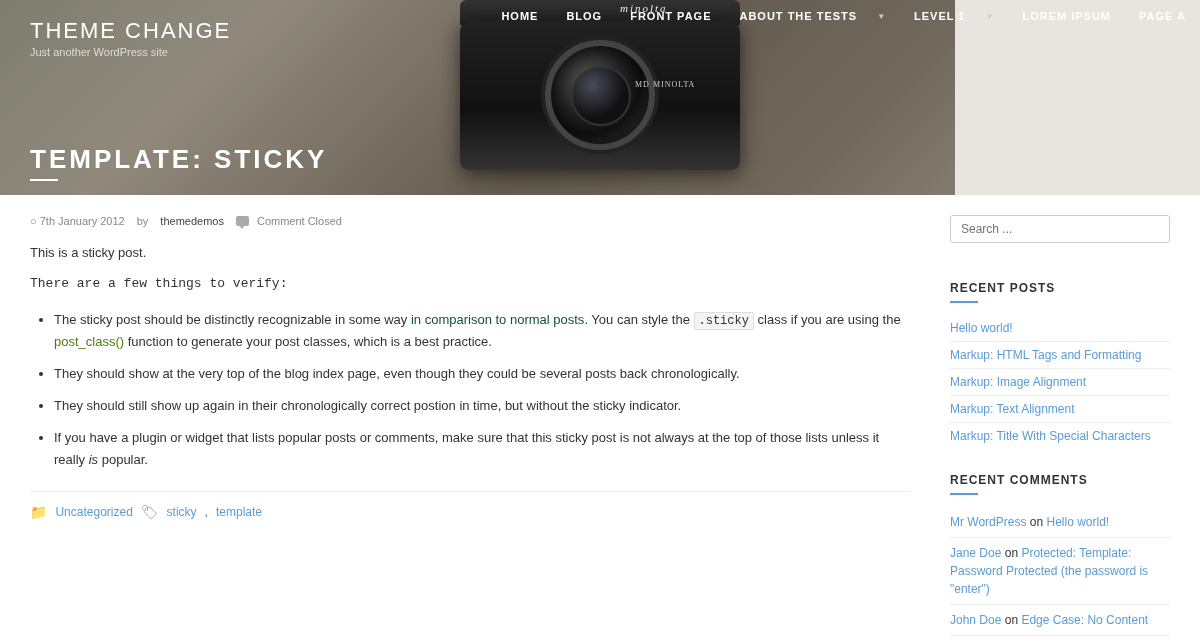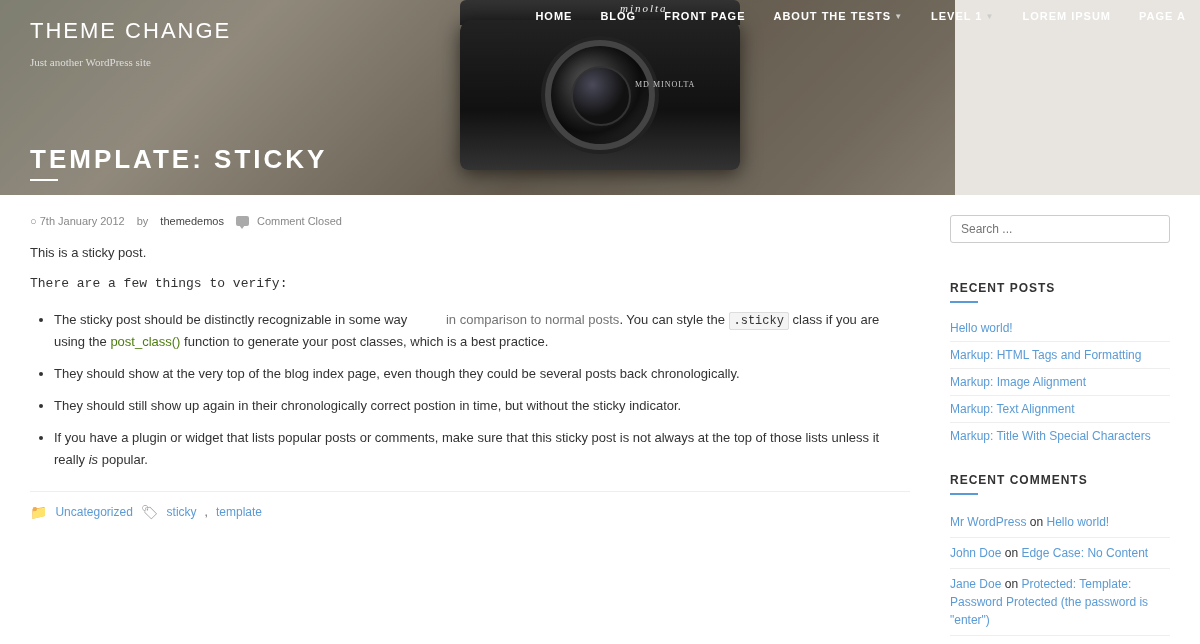--- a/index.html
+++ b/index.html
@@ -99,24 +99,24 @@
     }
     .site-title {
       font-family: Arial, sans-serif;
       font-size: 22px;
       font-weight: normal;
       color: #fff;
       text-transform: uppercase;
       letter-spacing: 2px;
     }
     .site-tagline {
-      font-family: Liberation Serif, serif;
+      font-family: Liberation Sans, sans-serif;
       font-size: 11px;
       color: #ddd;
-      margin-top: 12px;
+      margin-top: 2px;
     }
 
     
     .main-nav {
       position: absolute;
       top: 0;
       right: 0;
       left: 0;
       z-index: 20;
       display: flex;
@@ -141,21 +141,21 @@
       font-size: 11px;
       text-transform: uppercase;
       letter-spacing: 1px;
       text-decoration: none;
       font-weight: bold;
       cursor: pointer;
     }
     .nav-dropdown {
       display: flex;
       align-items: center;
-      gap: 3px;
+      gap: 20px;
     }
     .nav-arrow {
       font-size: 8px;
       color: #ccc;
     }
     .page-title-bar {
       position: absolute;
       bottom: 0;
       left: 0;
       z-index: 10;
@@ -413,21 +413,21 @@
         </span>
         <span>Comment Closed</span>
       </span>
     </div>
 
     <p class="post-intro">This is a sticky post.</p>
     <p class="post-subtitle">There are a few things to verify:</p>
 
     <ul class="post-list">
       <li>
-        The sticky post should be distinctly recognizable in some way <span style="color:#737373;margin-left:35px;">in comparison to normal posts</span>. You can style the <span class="inline-code">.sticky</span> class if you are using the <a class="inline-link">post_class()</a> function to generate your post classes, which is a best practice.
+        The sticky post should be distinctly recognizable in some way <span style="color:#14532d;">in comparison to normal posts</span>. You can style the <span class="inline-code">.sticky</span> class if you are using the <a class="inline-link">post_class()</a> function to generate your post classes, which is a best practice.
       </li>
       <li>
         They should show at the very top of the blog index page, even though they could be several posts back chronologically.
       </li>
       <li>
         They should still show up again in their chronologically correct postion in time, but without the sticky indicator.
       </li>
       <li>
         If you have a plugin or widget that lists popular posts or comments, make sure that this sticky post is not always at the top of those lists unless it really <em>is</em> popular.
       </li>
@@ -459,33 +459,33 @@
       <li><a>Markup: Title With Special Characters</a></li>
     </ul>
 
     <div class="sidebar-section-title">RECENT COMMENTS</div>
     <div class="sidebar-accent-bar"></div>
 
     <div>
       <div class="sidebar-comment-item">
         <div class="sidebar-comment-text">
           <a>Mr WordPress</a> on <a>Hello world!</a>
+        </div>
+      </div>
+      <div class="sidebar-comment-item">
+        <div class="sidebar-comment-text">
+          <a>Jane Doe</a> on <a>Protected: Template: Password Protected (the password is "enter")</a>
         </div>
       </div>
       <div class="sidebar-comment-item">
         <div class="sidebar-comment-text">
           <a>John Doe</a> on <a>Edge Case: No Content</a>
         </div>
       </div>
       <div class="sidebar-comment-item">
         <div class="sidebar-comment-text">
-          <a>Jane Doe</a> on <a>Protected: Template: Password Protected (the password is "enter")</a>
-        </div>
-      </div>
-      <div class="sidebar-comment-item">
-        <div class="sidebar-comment-text">
           <a>Jane Doe</a> on <a>Template: Comments</a>
         </div>
       </div>
     </div>
 
   </aside>
 </div>
 
 </body></html>

